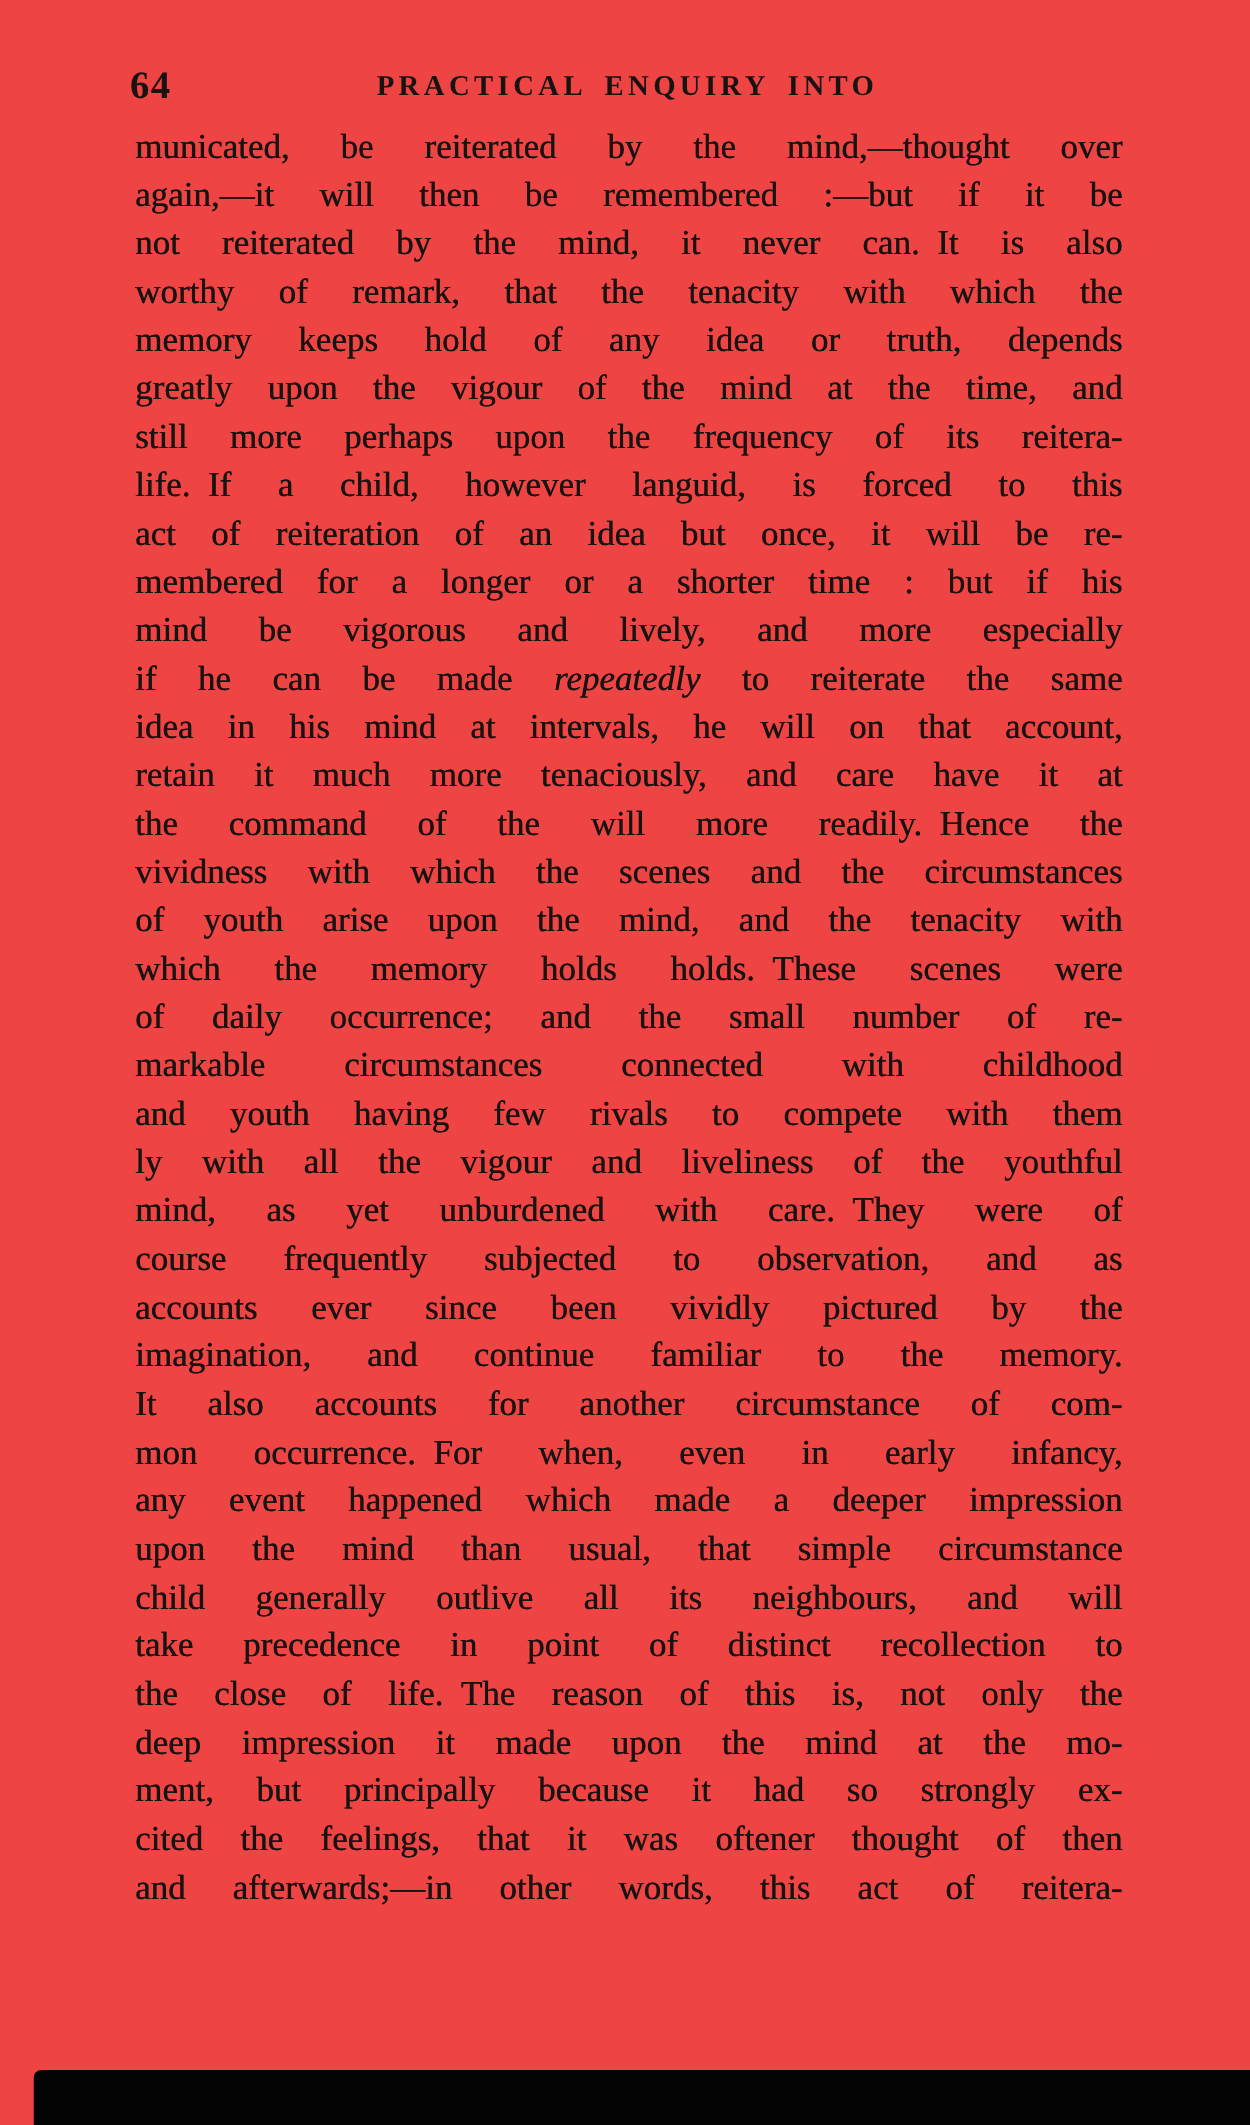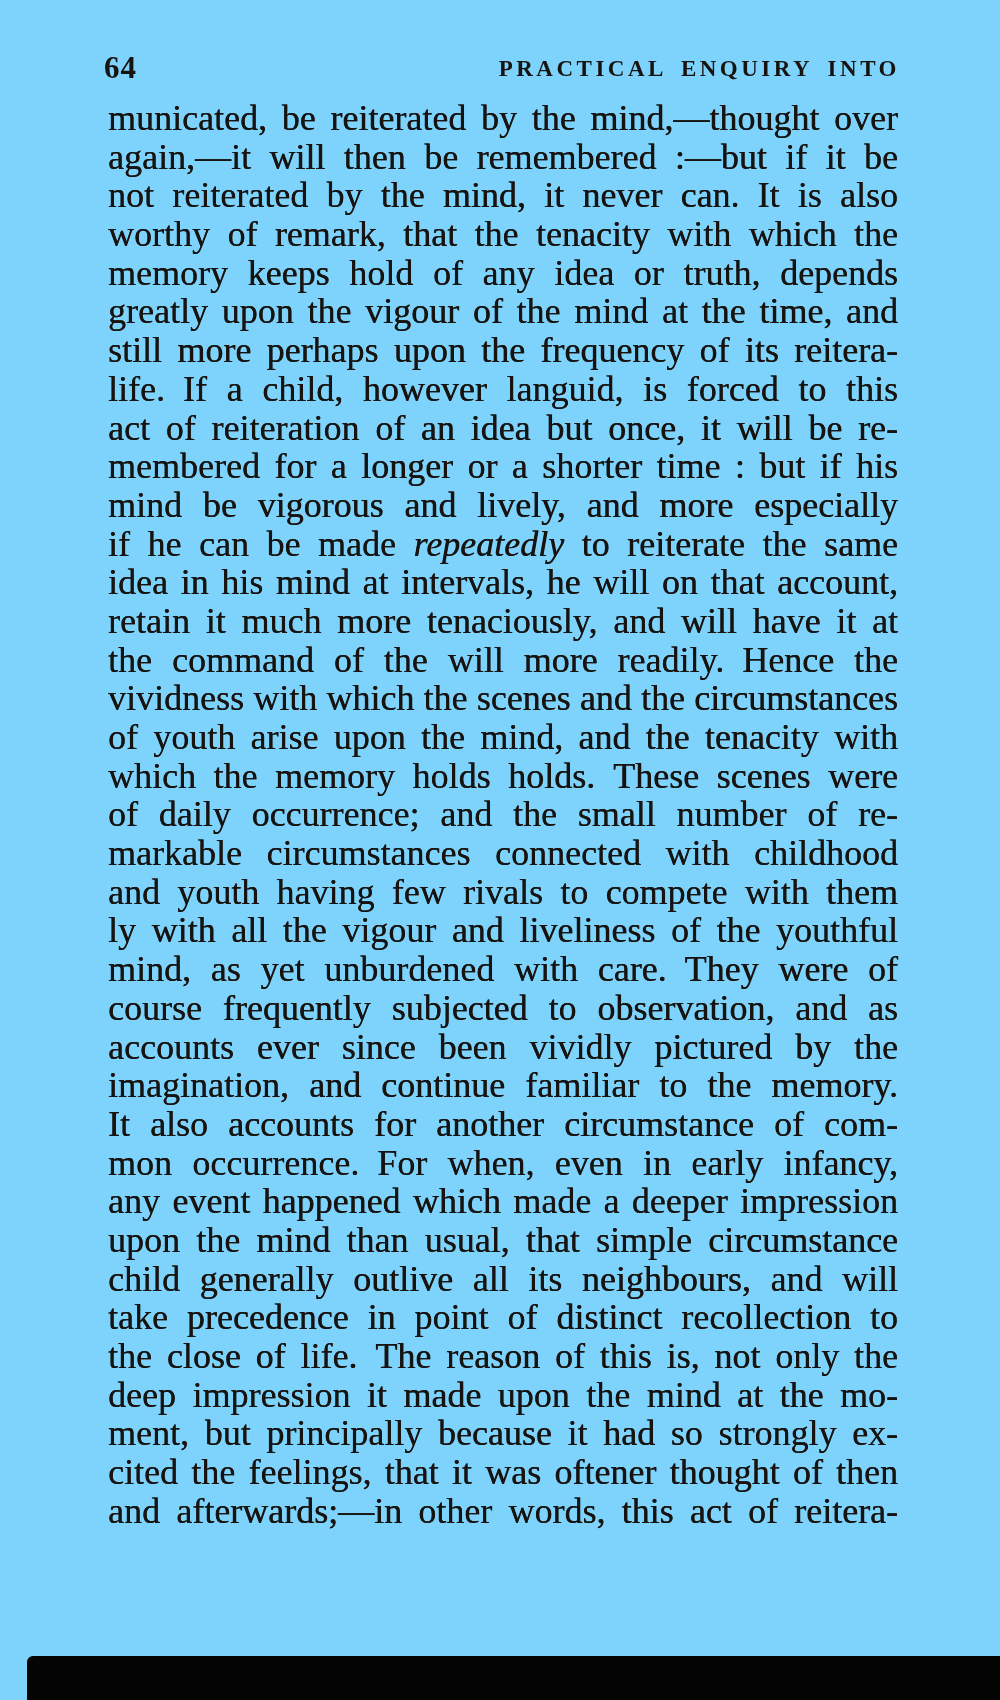--- a/index.html
+++ b/index.html
@@ -4,21 +4,21 @@
 <style>
   html, body {
     margin: 0;
     padding: 0;
     background: #ffffff;
   }
   .page {
     position: relative;
     width: 1000px;
     height: 1700px;
-    background: #7dd3fc;
+    background: #ef4444;
     overflow: hidden;
     font-family: "Liberation Serif", "DejaVu Serif", serif;
     color: #171310;
   }
   .header {
     position: absolute;
     top: 48px;
     left: 104px;
     width: 796px;
     height: 40px;
@@ -29,34 +29,34 @@
     top: 2px;
     font-size: 31px;
     font-weight: bold;
     letter-spacing: 1px;
   }
   .running-head {
     position: absolute;
     left: 0;
     right: 0;
     top: 8px;
-    text-align: right;
+    text-align: center;
     font-size: 23px;
     font-weight: bold;
     letter-spacing: 3.5px;
     word-spacing: 6px;
   }
   .body-text {
     position: absolute;
     top: 99px;
     left: 108px;
     width: 790px;
   }
   .ln {
-    font-size: 36px;
+    font-size: 28px;
     line-height: 38.7px;
     height: 38.7px;
     text-align: justify;
     text-align-last: justify;
     white-space: nowrap;
     text-shadow: 0.35px 0 0 currentColor;
   }
   .ln em {
     font-style: italic;
     font-weight: normal;
@@ -89,21 +89,21 @@
     <div class="ln">worthy of remark, that the tenacity with which the</div>
     <div class="ln">memory keeps hold of any idea or truth, depends</div>
     <div class="ln">greatly upon the vigour of the mind at the time, and</div>
     <div class="ln">still more perhaps upon the frequency of its reitera-</div>
     <div class="ln">life. If a child, however languid, is forced to this</div>
     <div class="ln">act of reiteration of an idea but once, it will be re-</div>
     <div class="ln">membered for a longer or a shorter time : but if his</div>
     <div class="ln">mind be vigorous and lively, and more especially</div>
     <div class="ln"><span>if he can be made </span><em>repeatedly</em><span> to reiterate the same</span></div>
     <div class="ln">idea in his mind at intervals, he will on that account,</div>
-    <div class="ln">retain it much more tenaciously, and will have it at</div>
+    <div class="ln">retain it much more tenaciously, and care have it at</div>
     <div class="ln">the command of the will more readily. Hence the</div>
     <div class="ln">vividness with which the scenes and the circumstances</div>
     <div class="ln">of youth arise upon the mind, and the tenacity with</div>
     <div class="ln">which the memory holds holds. These scenes were</div>
     <div class="ln">of daily occurrence; and the small number of re-</div>
     <div class="ln">markable circumstances connected with childhood</div>
     <div class="ln">and youth having few rivals to compete with them</div>
     <div class="ln">ly with all the vigour and liveliness of the youthful</div>
     <div class="ln">mind, as yet unburdened with care. They were of</div>
     <div class="ln">course frequently subjected to observation, and as</div>

